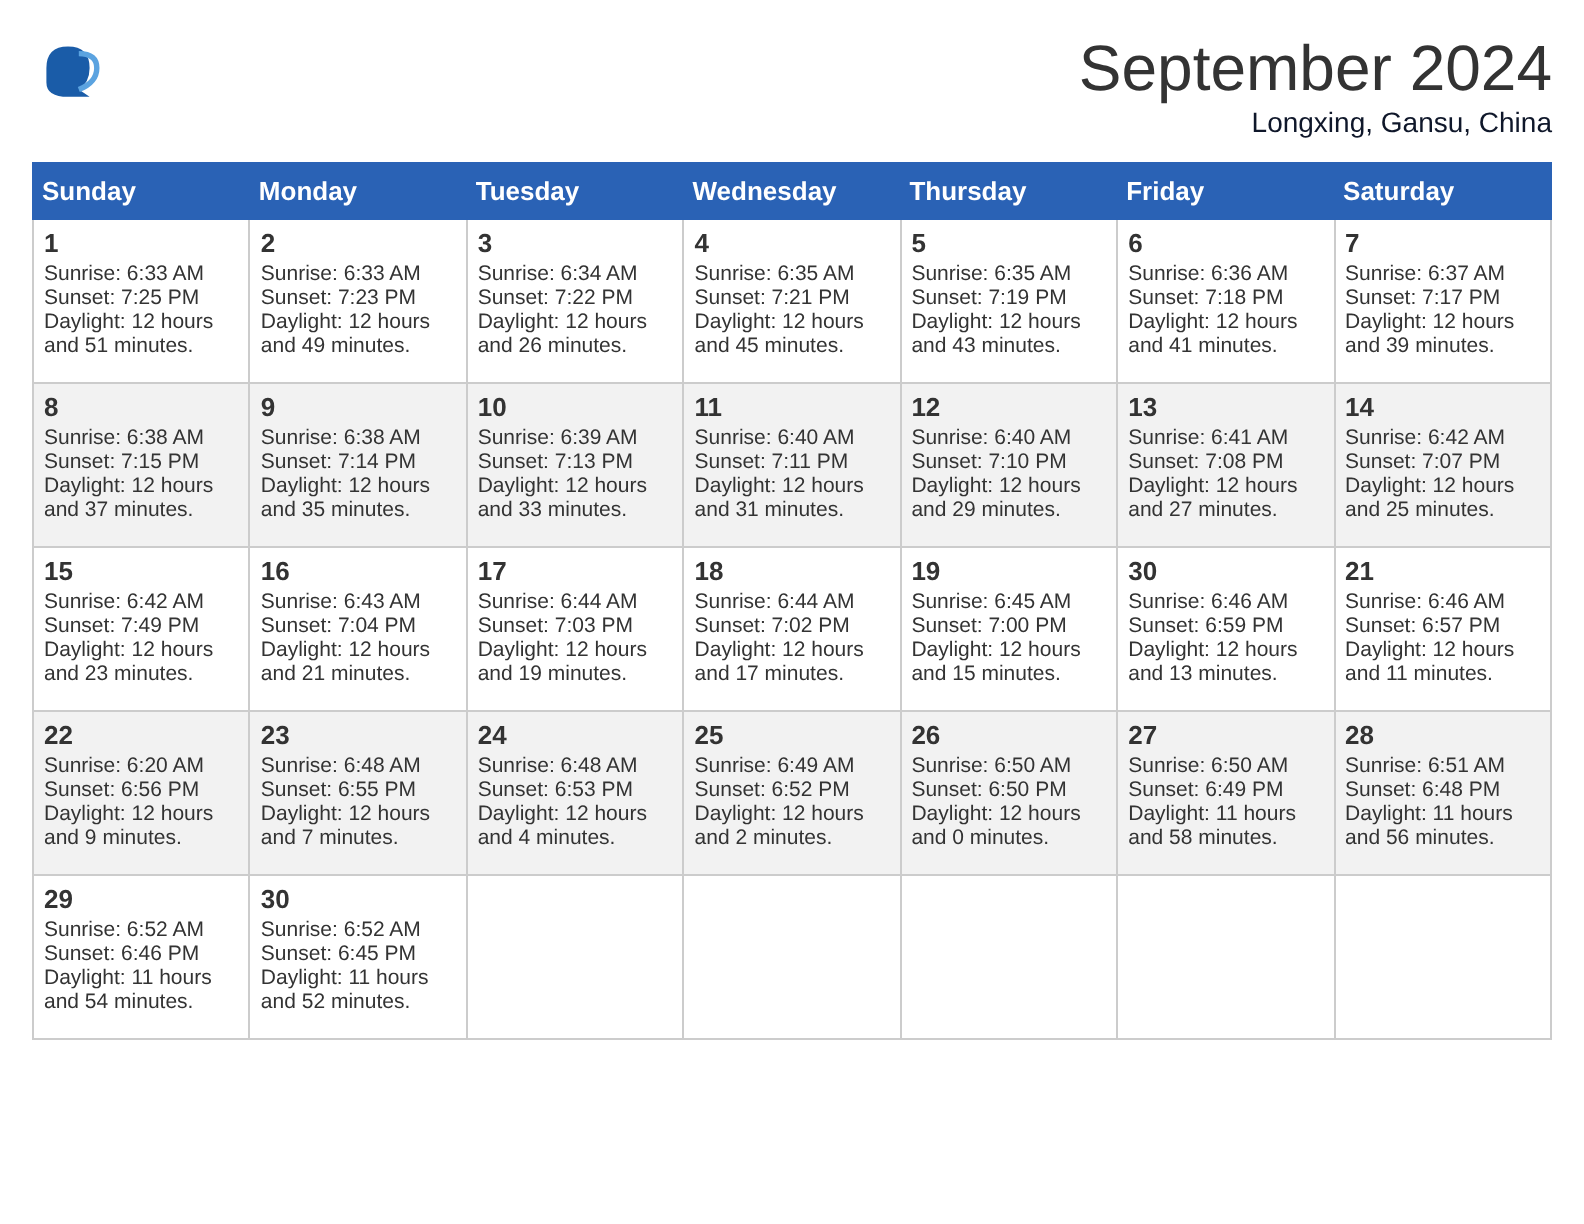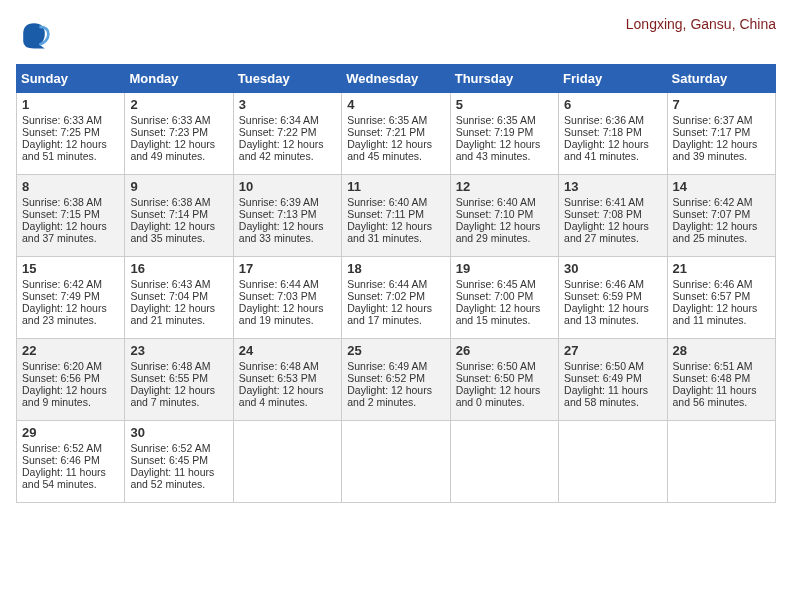--- a/index.html
+++ b/index.html
@@ -28,21 +28,21 @@
     .title-block {
       text-align: right;
     }
     .month-title {
       font-size: 32px;
       font-weight: normal;
       color: #333;
     }
     .location {
       font-size: 14px;
-      color: #7f1d1d;
+      color: #0f172a;
     }
     table {
       width: 100%;
       border-collapse: collapse;
       table-layout: fixed;
       border-radius: 26px;
     }
     th {
       background-color: #2a62b5;
       color: #fff;
@@ -80,41 +80,42 @@
 <body>
 
 <div class="header">
   <div class="logo">
     <svg class="logo-icon" viewBox="0 0 40 40">
       <path d="M8 20 Q8 8 20 8 Q32 8 32 20 Q32 28 26 32 L32 36 L20 36 Q8 36 8 28 Z" fill="#1a5ca8"></path>
       <path d="M26 12 Q36 12 36 20 Q36 28 26 32" fill="none" stroke="#5ba3e0" stroke-width="3"></path>
     </svg>
   </div>
   <div class="title-block">
+    <div class="month-title">September 2024</div>
     <div class="location">Longxing, Gansu, China</div>
   </div>
 </div>
 
 <table>
   <thead>
     <tr>
       <th>Sunday</th>
       <th>Monday</th>
       <th>Tuesday</th>
       <th>Wednesday</th>
       <th>Thursday</th>
       <th>Friday</th>
       <th>Saturday</th>
     </tr>
   </thead>
   <tbody id="calendar-body">
   <tr>
         <td><span class="day-num">1</span><span>Sunrise: 6:33 AM</span><br><span>Sunset: 7:25 PM</span><br><span>Daylight: 12 hours and 51 minutes.</span></td>
         <td><span class="day-num">2</span><span>Sunrise: 6:33 AM</span><br><span>Sunset: 7:23 PM</span><br><span>Daylight: 12 hours and 49 minutes.</span></td>
-        <td><span class="day-num">3</span><span>Sunrise: 6:34 AM</span><br><span>Sunset: 7:22 PM</span><br><span>Daylight: 12 hours and 42 minutes.</span></td>
+        <td><span class="day-num">3</span><span>Sunrise: 6:34 AM</span><br><span>Sunset: 7:22 PM</span><br><span>Daylight: 12 hours and 26 minutes.</span></td>
         <td><span class="day-num">4</span><span>Sunrise: 6:35 AM</span><br><span>Sunset: 7:21 PM</span><br><span>Daylight: 12 hours and 45 minutes.</span></td>
         <td><span class="day-num">5</span><span>Sunrise: 6:35 AM</span><br><span>Sunset: 7:19 PM</span><br><span>Daylight: 12 hours and 43 minutes.</span></td>
         <td><span class="day-num">6</span><span>Sunrise: 6:36 AM</span><br><span>Sunset: 7:18 PM</span><br><span>Daylight: 12 hours and 41 minutes.</span></td>
         <td><span class="day-num">7</span><span>Sunrise: 6:37 AM</span><br><span>Sunset: 7:17 PM</span><br><span>Daylight: 12 hours and 39 minutes.</span></td>
       </tr>
       <tr>
         <td><span class="day-num">8</span><span>Sunrise: 6:38 AM</span><br><span>Sunset: 7:15 PM</span><br><span>Daylight: 12 hours and 37 minutes.</span></td>
         <td><span class="day-num">9</span><span>Sunrise: 6:38 AM</span><br><span>Sunset: 7:14 PM</span><br><span>Daylight: 12 hours and 35 minutes.</span></td>
         <td><span class="day-num">10</span><span>Sunrise: 6:39 AM</span><br><span>Sunset: 7:13 PM</span><br><span>Daylight: 12 hours and 33 minutes.</span></td>
         <td><span class="day-num">11</span><span>Sunrise: 6:40 AM</span><br><span>Sunset: 7:11 PM</span><br><span>Daylight: 12 hours and 31 minutes.</span></td>

